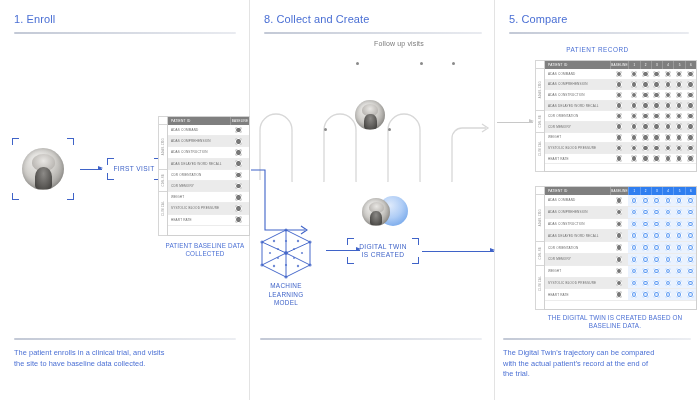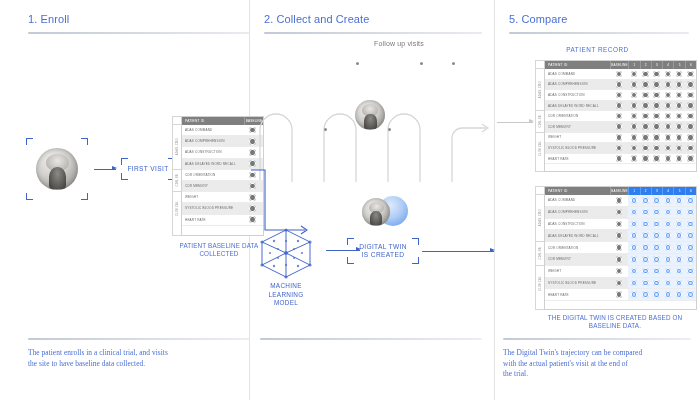--- a/index.html
+++ b/index.html
@@ -6,21 +6,21 @@
   html, body {
     width: 700px; height: 400px;
     background: #ffffff;
     font-family: "Liberation Sans", sans-serif;
     overflow: hidden;
   }
   #stage { position: relative; width: 700px; height: 400px; background:#fff; }
 
   
   .col { position: absolute; top: 0; height: 400px; }
-  .col-1 { left: 14px;   width: 200px; }
+  .col-1 { left: 0;   width: 200px; }
   .col-2 { left: 250px; width: 245px; }
   .col-3 { left: 495px; width: 205px; }
 
   .col-divider { position:absolute; top:0; width:1px; height:400px; background:#e3e3e3; }
 
   .step-title {
     position: absolute; top: 13px; left: 14px;
     font-size: 11px; color: #4a6fd4; letter-spacing: .1px;
   }
   .title-rule {
@@ -29,21 +29,20 @@
     background: linear-gradient(to right, #c3c9d6, #e9ebf0);
   }
   .cap-rule {
     position: absolute; height: 2px; border-radius:1px;
     background: linear-gradient(to right, #c3c9d6, #eceef2);
   }
   .caption {
     position: absolute;
     font-size: 7.4px; line-height: 10.6px; color: #4a6fd4;
     letter-spacing: .05px;
-    font-family: Liberation Serif, serif;
   }
 
   
   .bracket { position: absolute; }
   .bracket i {
     position:absolute; width:7px; height:7px; border:1.2px solid #3f63c8;
   }
   .bracket i.tl { top:0; left:0; border-right:none; border-bottom:none; }
   .bracket i.tr { top:0; right:0; border-left:none; border-bottom:none; }
   .bracket i.bl { bottom:0; left:0; border-right:none; border-top:none; }
@@ -278,21 +277,21 @@
 
     <div class="tbl-cap" style="left: 140px; top: 242px; width: 130px; white-space: pre-line;">PATIENT BASELINE DATA
 COLLECTED</div>
 
     <div class="cap-rule" style="left:14px; top:338px; width:222px;"></div>
     <div class="caption" style="left: 14px; top: 348px; width: 228px; white-space: pre-line;">The patient enrolls in a clinical trial, and visits
 the site to have baseline data collected.</div>
   </div>
 
   <div class="col col-2">
-    <div class="step-title">2. Collect and Create</div>
+    <div class="step-title">8. Collect and Create</div>
     <div class="title-rule" style="width:218px;"></div>
 
     <div class="follow-label" style="left:124px; top:40px;">Follow up visits</div>
 
     <svg style="position:absolute; left:0px; top:52px;" width="245" height="130">
       <path d="M10,128 L10,78 A16,16 0 0 1 42,78 L42,128 A16,16 0 0 0 74,128 L74,78
                A16,16 0 0 1 106,78 L106,128 A16,16 0 0 0 138,128 L138,78
                A16,16 0 0 1 170,78 L170,128 A16,16 0 0 0 202,128 L202,86
                A10,10 0 0 1 212,76 L236,76" fill="none" stroke="#d8d8d8" stroke-width="1.3"></path>
       <path d="M232,72 L238,76 L232,80" fill="none" stroke="#d8d8d8" stroke-width="1.3"></path>
@@ -857,19 +856,19 @@
             </div>
           </div>
       </div>
     </div>
 
     <div class="tbl-cap" style="left: 34px; top: 314px; width: 172px; white-space: pre-line;">THE DIGITAL TWIN IS CREATED BASED ON
 BASELINE DATA.</div>
 
     <div class="cap-rule" style="left:8px; top:338px; width:188px;"></div>
     <div class="caption" style="left: 8px; top: 348px; width: 196px; white-space: pre-line;">The Digital Twin's trajectory can be compared
-with the actual patient's visit at the end of
+with the actual patient's record at the end of
 the trial.</div>
   </div>
 
   <div class="arrow arrow-grey" style="left:497px; top:122px; width:36px;"></div>
 
 </div>
 
 </body></html>

